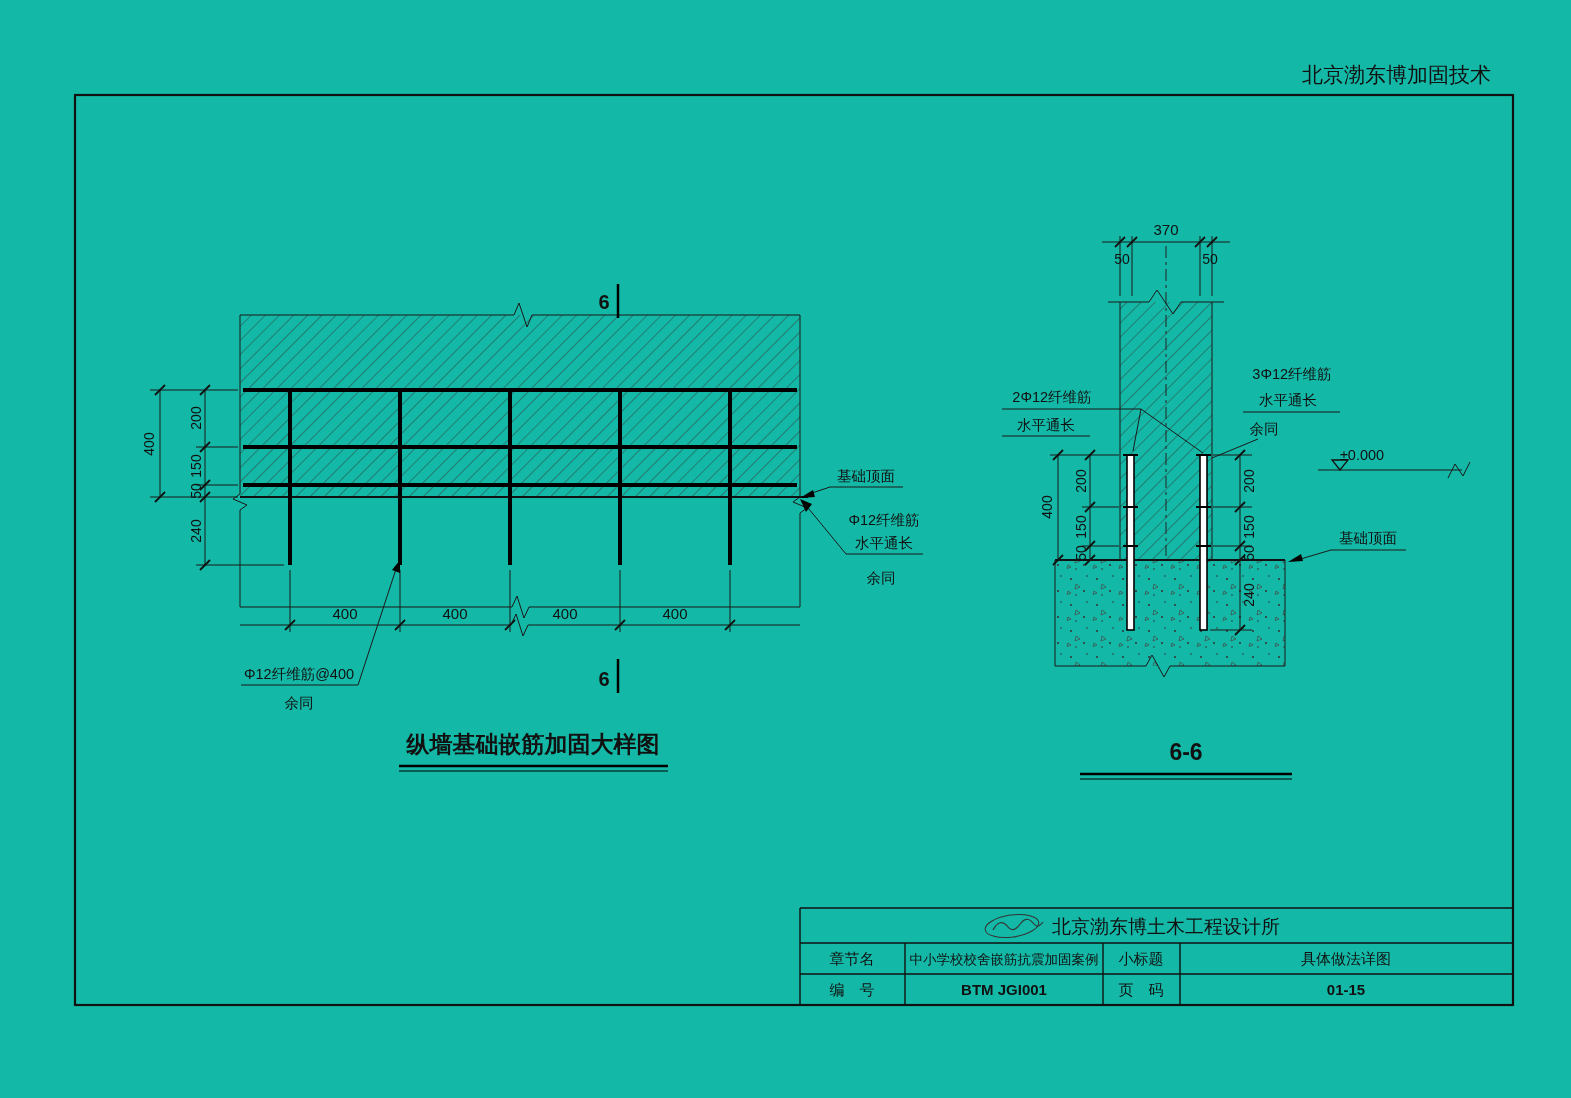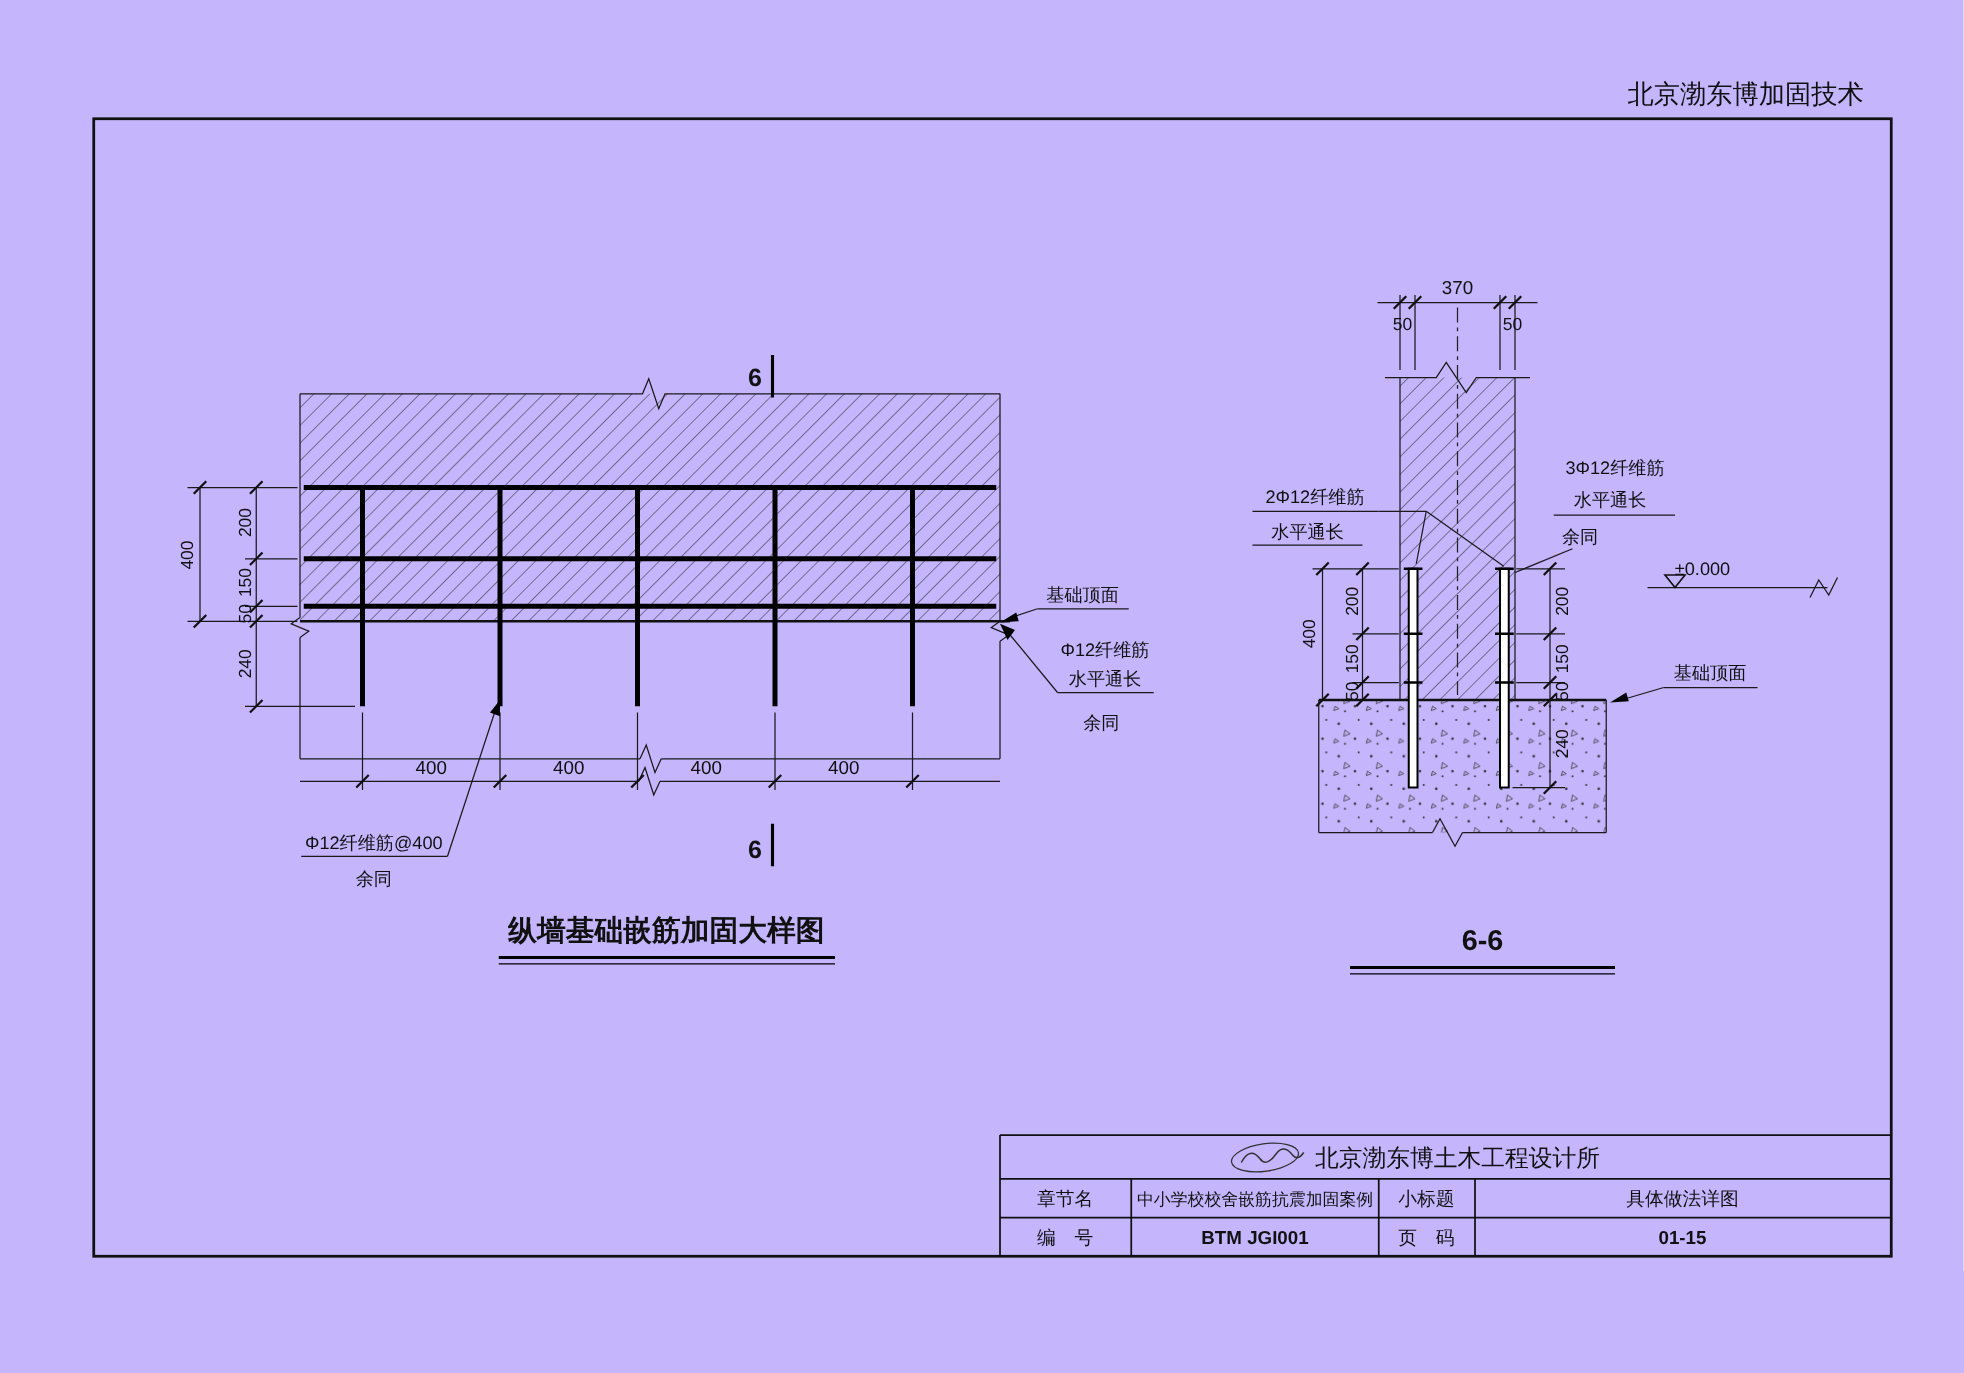--- a/index.html
+++ b/index.html
@@ -1,17 +1,17 @@
 <!DOCTYPE html>
 <html><head>
 <meta charset="utf-8">
 <style>
   * { margin:0; padding:0; box-sizing:border-box; }
   html,body { width:1571px; height:1098px; background:#ffffff; font-family:"Liberation Sans", sans-serif; }
-  .page { position:relative; width:1571px; height:1098px; background:#c4b5fd; overflow:hidden; }
+  .page { position:relative; width:1571px; height:1098px; background:#14b8a6; overflow:hidden; }
   svg text { fill:#111; font-family:"Liberation Sans", sans-serif; }
   .thin  { stroke:#1a1a1a; stroke-width:1; fill:none; }
   .rebar { stroke:#000; stroke-width:4; }
   .tick  { stroke:#111; stroke-width:1.8; }
   .dim     { font-size:14px; }
   .dim-lg  { font-size:15px; }
   .note    { font-size:14.5px; }
   .marker  { font-size:20px; font-weight:bold; }
   .title   { font-size:23px; font-weight:bold; }
   .watermark { font-size:21px; }

